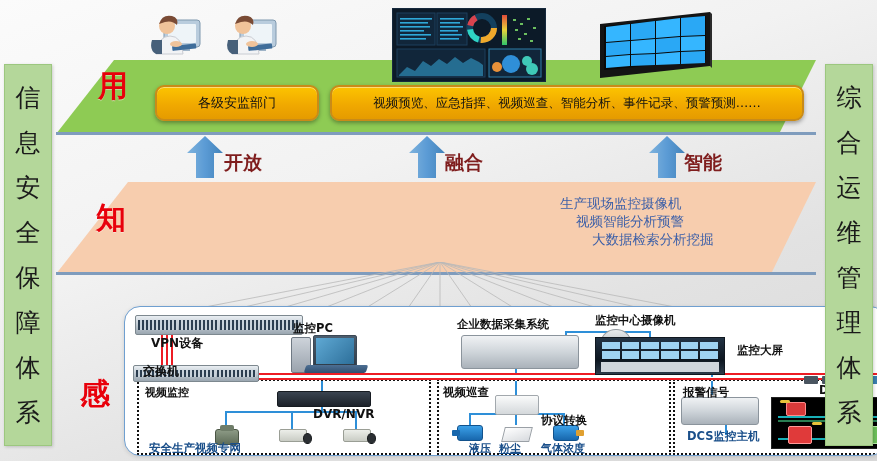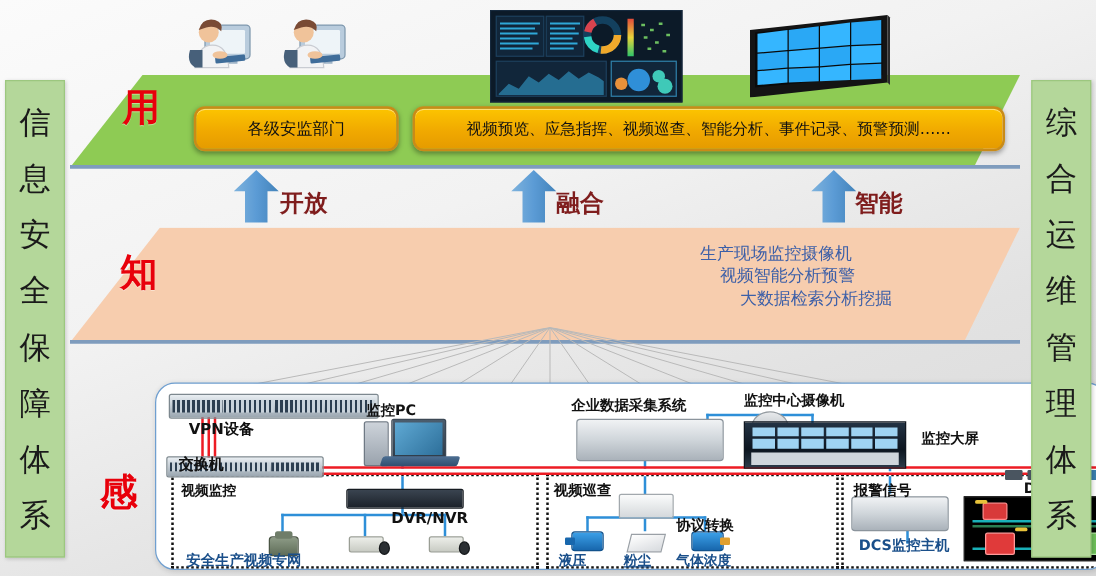--- a/index.html
+++ b/index.html
@@ -514,21 +514,21 @@
       <div class="dev conv-box" style="left:370px;top:88px;width:42px;height:18px;"></div>
       <div class="dlab" style="left:416px;top:94px;font-size:11.5px;margin-top:12px;">协议转换</div>
 
       <div class="dev sensor-blue" style="left:332px;top:118px;width:24px;height:14px;position:absolute;">
         <span style="position:absolute;left:-6px;top:4px;width:8px;height:6px;background:#1867ad;display:block;border-radius:1px;"></span>
       </div>
       <div class="dev dust-plate" style="left:378px;top:120px;width:26px;height:13px;"></div>
       <div class="dev sensor-blue" style="left:428px;top:118px;width:24px;height:14px;position:absolute;">
         <span style="position:absolute;right:-6px;top:4px;width:8px;height:6px;background:#e0a030;display:block;border-radius:1px;"></span>
       </div>
-      <div class="dlab blue" style="left:322px;top:134px;font-size:11px;">液压</div>
+      <div class="dlab blue" style="left:344px;top:134px;font-size:11px;">液压</div>
       <div class="dlab blue" style="left:374px;top:134px;font-size:11px;text-decoration:underline;">粉尘</div>
       <div class="dlab blue" style="left:416px;top:134px;font-size:11px;">气体浓度</div>
 
       <div class="dlab" style="left:558px;top:78px;font-size:11.5px;">报警信号</div>
       <div class="dev server-box" style="left:556px;top:90px;width:76px;height:26px;"></div>
       <div class="dlab blue" style="left:562px;top:122px;font-size:11.5px;">DCS监控主机</div>
 
       <div class="dlab" style="left:694px;top:76px;font-size:11.5px;">DCS系统</div>
       <div class="dev dcsimg" style="left:646px;top:90px;width:148px;height:50px;position:absolute;">
         <div class="row" style="top:18px;"></div>

